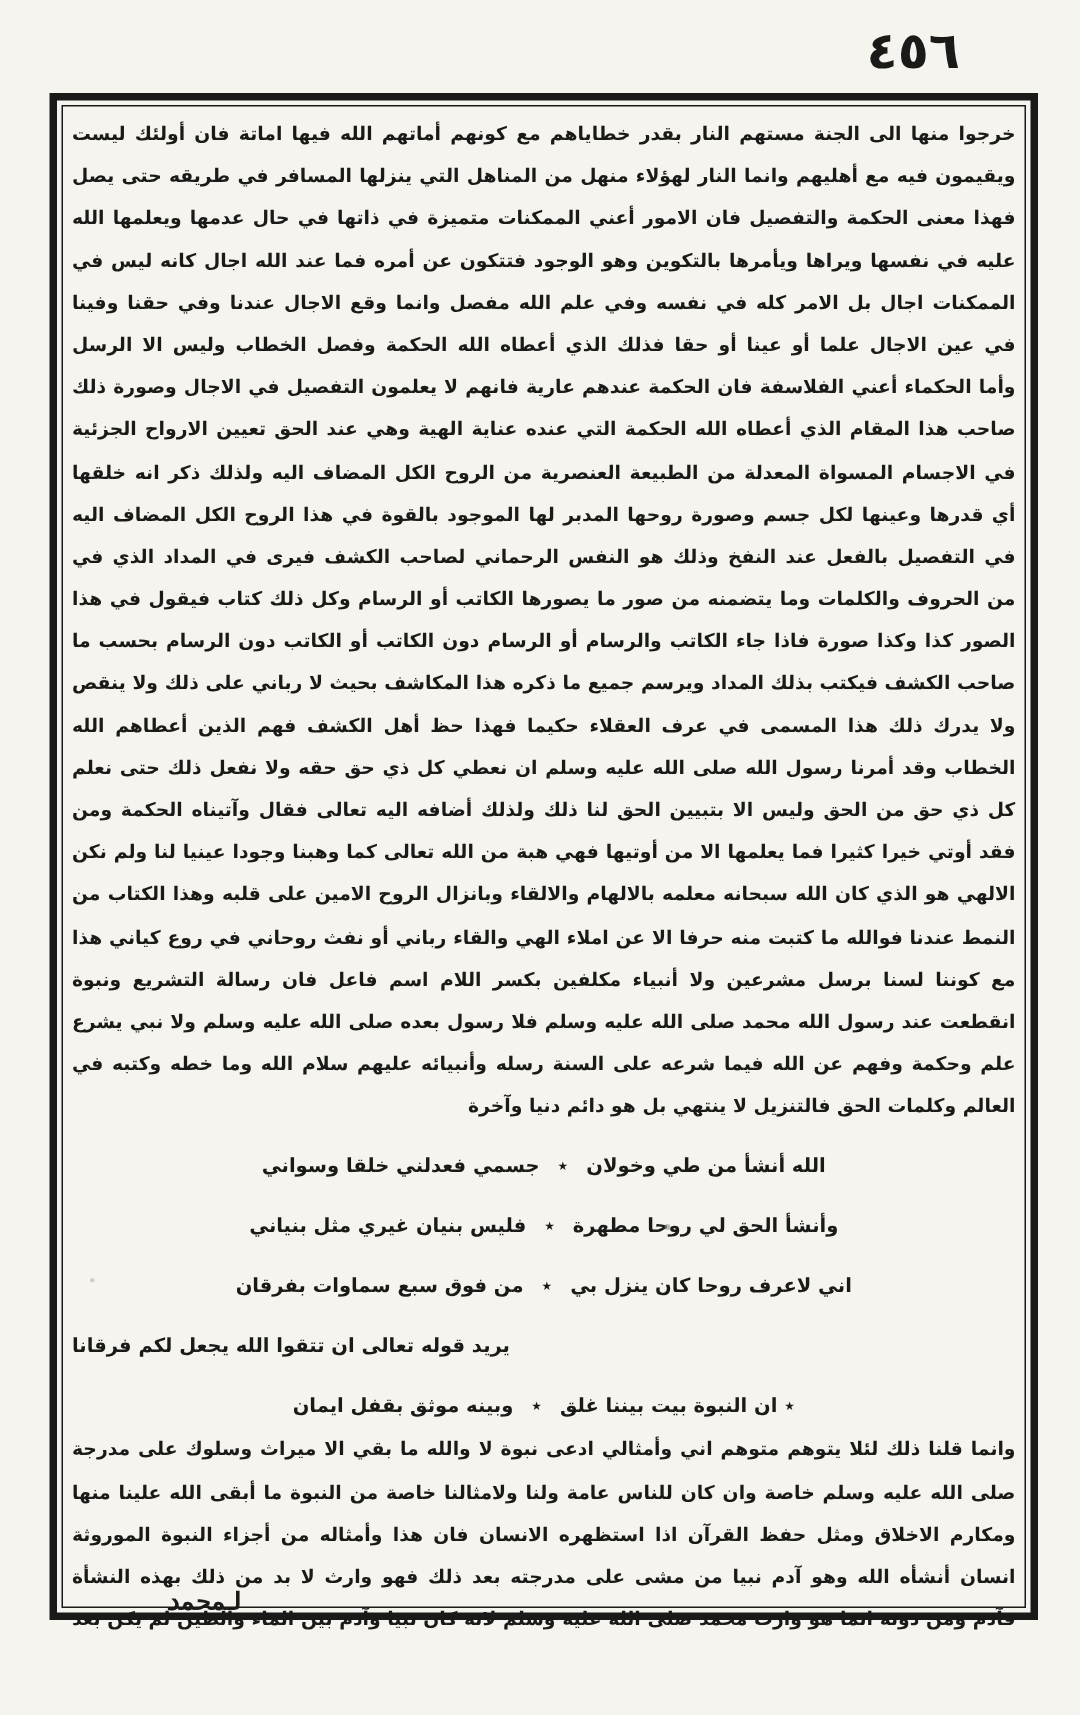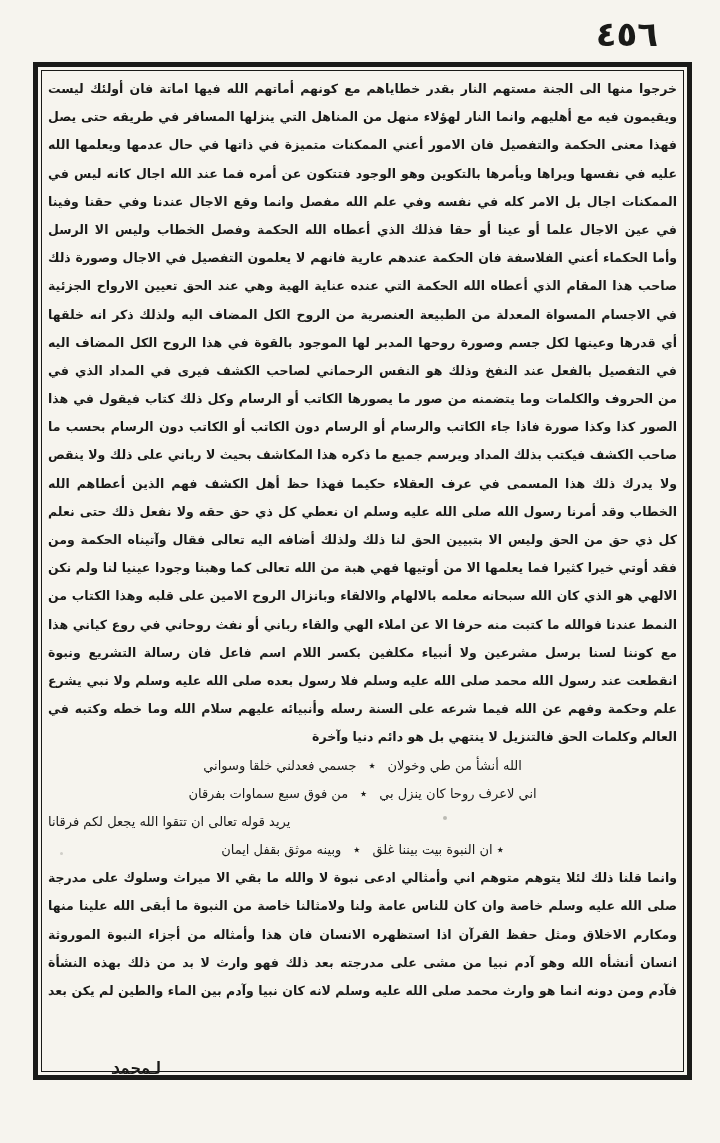--- a/index.html
+++ b/index.html
@@ -10,21 +10,21 @@
   body{
     width:720px;height:1143px;
     background:var(--paper);
     font-family:"DejaVu Sans",sans-serif;
     color:var(--ink);
     position:relative;
     overflow:hidden;
   }
   
   .page-number{
-    position:absolute;top:14px;right:62px;
+    position:absolute;top:14px;right:80px;
     font-size:34px;font-weight:bold;
     letter-spacing:1px;
     direction:rtl;
   }
   
   .frame-outer{
     position:absolute;left:33px;top:62px;
     width:659px;height:1018px;
     border:5px solid var(--ink);
     box-sizing:border-box;
@@ -51,25 +51,26 @@
   }
   .tline.endline{
     text-align:center;
     text-align-last:right;
     -moz-text-align-last:right;
   }
   
   .pline{
     direction:rtl;
     font-size:13px;
-    font-weight:normal;
+    font-weight:bold;
     line-height:28.2px;
     height:28.2px;
     overflow:hidden;
     text-align:center;
+    margin-top:12px;
   }
   .pline .sep{margin:0 12px;}
   .pline .hemi{display:inline-block;}
   .pline.vnote{
     text-align:left;
     padding-right:14px;
   }
   
   .catchword{
     position:absolute;left:110px;top:1058px;
@@ -114,20 +115,21 @@
           <div class="tline">الالهي هو الذي كان الله سبحانه معلمه بالالهام والالقاء وبانزال الروح الامين على قلبه وهذا الكتاب من ذلك</div>
           <div class="tline">النمط عندنا فوالله ما كتبت منه حرفا الا عن املاء الهي والقاء رباني أو نفث روحاني في روع كياني هذا جملة الامر</div>
           <div class="tline">مع كوننا لسنا برسل مشرعين ولا أنبياء مكلفين بكسر اللام اسم فاعل فان رسالة التشريع ونبوة التكليف قد</div>
           <div class="tline">انقطعت عند رسول الله محمد صلى الله عليه وسلم فلا رسول بعده صلى الله عليه وسلم ولا نبي يشرع ولا يكلف وانما هو</div>
           <div class="tline">علم وحكمة وفهم عن الله فيما شرعه على السنة رسله وأنبيائه عليهم سلام الله وما خطه وكتبه في لوح الوجود من حروف</div>
           <div class="tline endline">العالم وكلمات الحق فالتنزيل لا ينتهي بل هو دائم دنيا وآخرة</div>
         </div>
 
       <div id="poetry">
           <div class="pline"><span class="hemi">الله أنشأ من طي وخولان</span><span class="sep">٭</span><span class="hemi">جسمي فعدلني خلقا وسواني</span></div>
+          <div class="pline"><span class="hemi">وأنشأ الحق لي روحا مطهرة</span><span class="sep">٭</span><span class="hemi">فليس بنيان غيري مثل بنياني</span></div>
           <div class="pline"><span class="hemi">اني لاعرف روحا كان ينزل بي</span><span class="sep">٭</span><span class="hemi">من فوق سبع سماوات بفرقان</span></div>
           <div class="pline vnote">يريد قوله تعالى ان تتقوا الله يجعل لكم فرقانا</div>
           <div class="pline"><span class="hemi">٭ ان النبوة بيت بيننا غلق</span><span class="sep">٭</span><span class="hemi">وبينه موثق بقفل ايمان</span></div>
         </div>
 
       <div id="para-bottom">
           <div class="tline">وانما قلنا ذلك لئلا يتوهم متوهم اني وأمثالي ادعى نبوة لا والله ما بقي الا ميراث وسلوك على مدرجة محمد رسول الله</div>
           <div class="tline">صلى الله عليه وسلم خاصة وان كان للناس عامة ولنا ولامثالنا خاصة من النبوة ما أبقى الله علينا منها مثل المبشرات</div>
           <div class="tline">ومكارم الاخلاق ومثل حفظ القرآن اذا استظهره الانسان فان هذا وأمثاله من أجزاء النبوة الموروثة ولذلك كان أول</div>
           <div class="tline">انسان أنشأه الله وهو آدم نبيا من مشى على مدرجته بعد ذلك فهو وارث لا بد من ذلك بهذه النشأة الترابية وأما في المقام</div>

